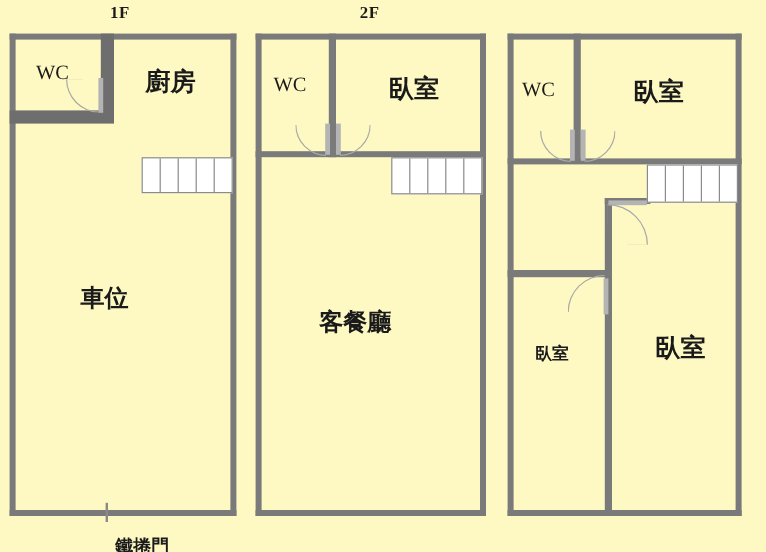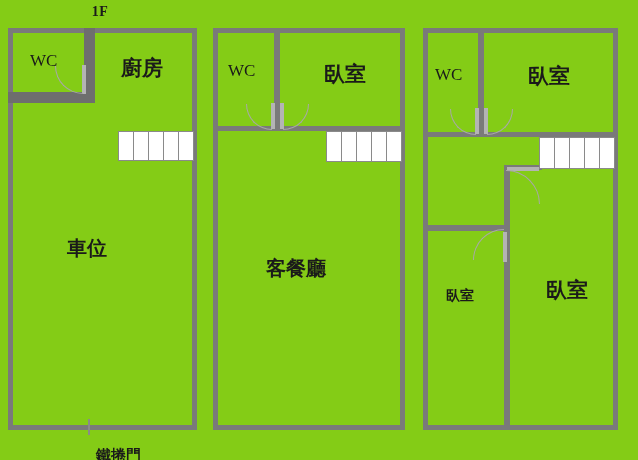--- a/index.html
+++ b/index.html
@@ -8,21 +8,21 @@
     padding: 0;
     background: #ffffff;
   }
   body {
     font-family: "Liberation Sans", "DejaVu Sans", sans-serif;
   }
   #plan {
     position: relative;
     width: 638px;
     height: 460px;
-    background: #84cc16;
+    background: #fef9c3;
     overflow: hidden;
   }
   .floor {
     position: absolute;
     top: 0;
     height: 460px;
   }
   .floor-title {
     position: absolute;
     top: 4px;
@@ -140,20 +140,21 @@
       <div class="step"></div>
       <div class="step"></div>
       <div class="step"></div>
     </div>
 
     <div class="gate-tick" style="left:88px; top:419px; width:2px; height:16px;"></div>
     <div class="label label-gate" style="left:96px; top:416px;margin-top:32px;">鐵捲門</div>
   </div>
 
   <div class="floor" style="left:208px; width:200px;">
+    <div class="floor-title">2F</div>
 
     <div class="wall" style="left:5px;   top:28px;  width:192px; height:5px;"></div>
     <div class="wall" style="left:5px;   top:28px;  width:5px;   height:402px;"></div>
     <div class="wall" style="left:192px; top:28px;  width:5px;   height:402px;"></div>
     <div class="wall" style="left:5px;   top:425px; width:192px; height:5px;"></div>
 
     <div class="wall" style="left:66px; top:28px; width:6px; height:103px;"></div>
 
     <div class="wall" style="left:5px;  top:126px; width:192px; height:5px;"></div>
 

